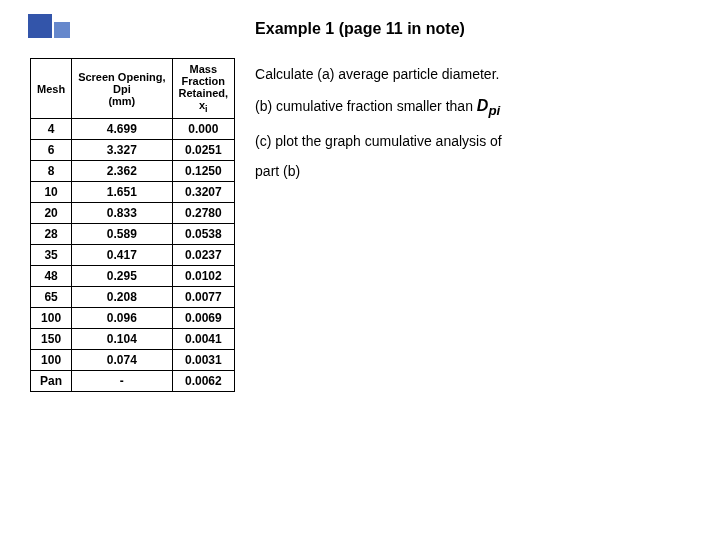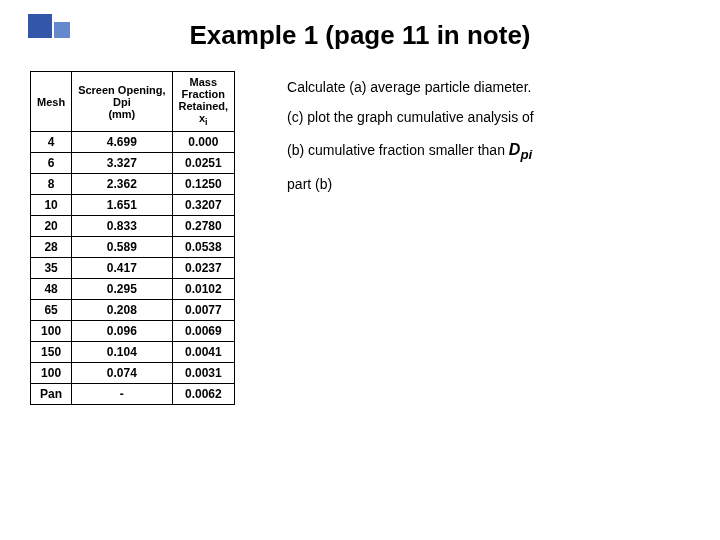--- a/index.html
+++ b/index.html
@@ -18,21 +18,21 @@
 
     .page-container {
       width: 720px;
       height: 540px;
       background: #ffffff;
       padding: 20px 30px;
     }
 
     .page-title {
       text-align: center;
-      font-size: 26px;
+      font-size: 16px;
       font-weight: bold;
       margin-bottom: 20px;
       color: #000;
     }
 
     .content-area {
       display: flex;
       flex-direction: row;
       gap: 20px;
       align-items: flex-start;
@@ -73,21 +73,20 @@
     .description-area {
       flex: 1;
       padding-top: 5px;
       font-size: 14px;
       color: #000;
       line-height: 1.6;
     }
 
     .description-area p {
       margin-bottom: 8px;
-      margin-left: 32px;
     }
 
     .top-decoration {
       position: absolute;
       top: 14px;
       left: 28px;
       display: flex;
       gap: 2px;
     }
 
@@ -191,18 +190,18 @@
               <td>Pan</td>
               <td>-</td>
               <td>0.0062</td>
             </tr>
           </tbody>
       </table>
     </div>
 
     <div class="description-area">
       <p>Calculate (a) average particle diameter.</p>
+      <p>(b) cumulative fraction smaller than <span style="font-style:italic; font-weight:bold; font-size:16px;">D<sub>pi</sub></span></p>
       <p>(c) plot the graph cumulative analysis of</p>
-      <p>(b) cumulative fraction smaller than <span style="font-style:italic; font-weight:bold; font-size:16px;">D<sub>pi</sub></span></p>
       <p>part (b)</p>
     </div>
   </div>
 </div>
 
 </body></html>

